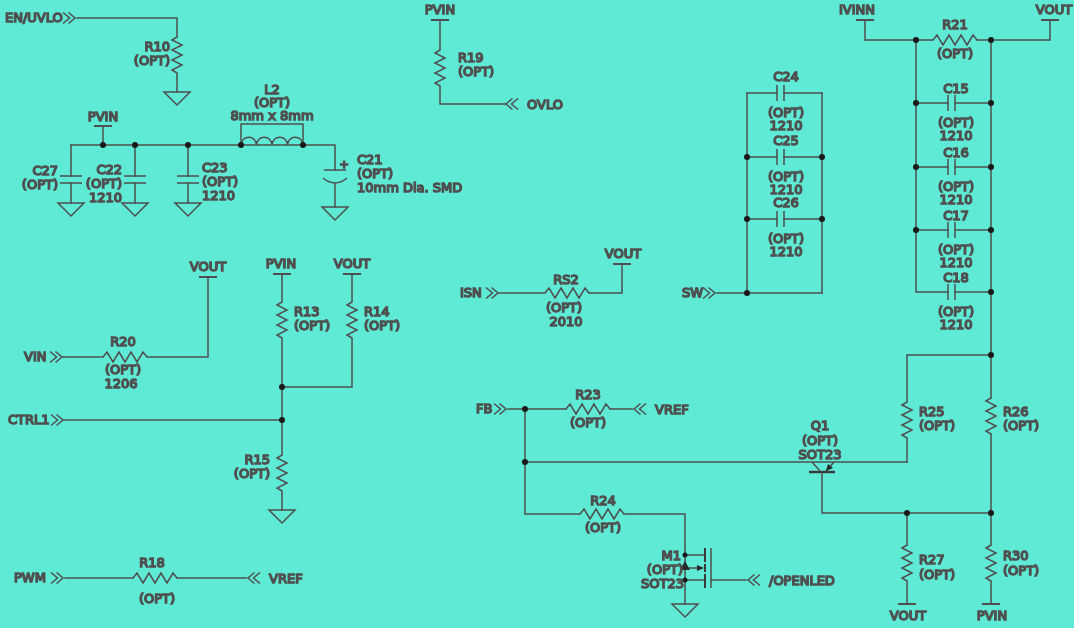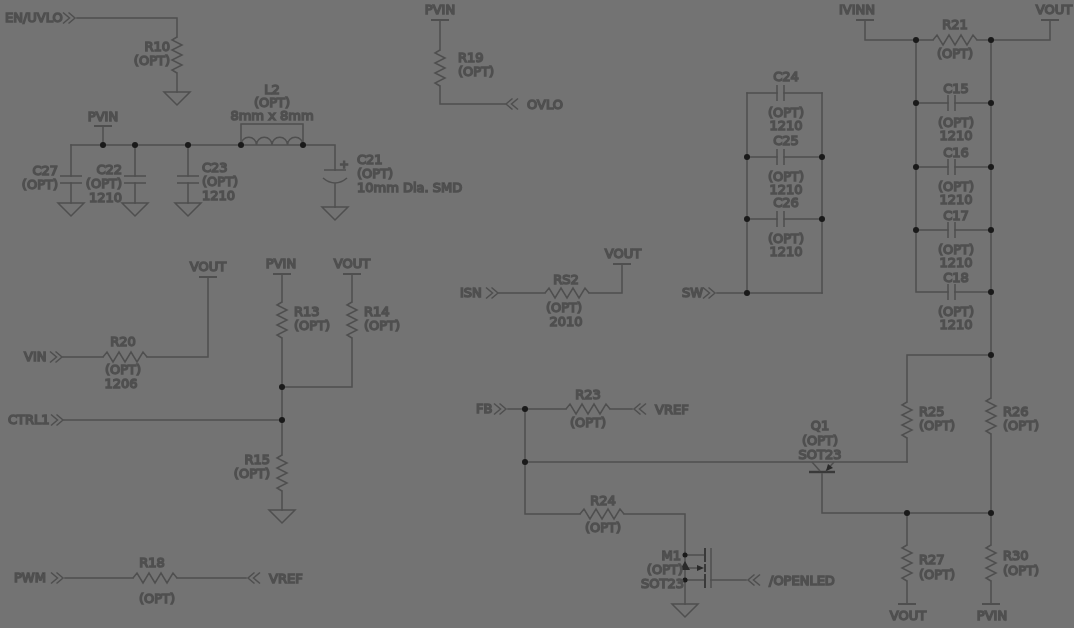--- a/index.html
+++ b/index.html
@@ -1,16 +1,16 @@
 <!DOCTYPE html>
 <html><head>
 <meta charset="utf-8">
 <style>
   html,body{margin:0;padding:0;background:#ffffff;}
-  .sheet{position:relative;width:1074px;height:628px;background:#737373;overflow:hidden;
+  .sheet{position:relative;width:1074px;height:628px;background:#5eead4;overflow:hidden;
          font-family:"DejaVu Sans","Liberation Sans",sans-serif;}
   svg{display:block;}
   .w{stroke:#4f4f4f;stroke-width:1.5;fill:none;stroke-linecap:square;}
   .sym{stroke:#4f4f4f;stroke-width:1.5;fill:none;}
   .thick{stroke:#3a3a3a;stroke-width:2.4;fill:none;}
   .plate{stroke:#3a3a3a;stroke-width:2;fill:none;}
   .fillb{fill:#2a2a2a;stroke:none;}
   .dot{fill:#1a1a1a;stroke:none;}
   .lbl{font-size:13px;fill:#1a1a1a;}
   .plus{font-size:11px;fill:#1a1a1a;}

